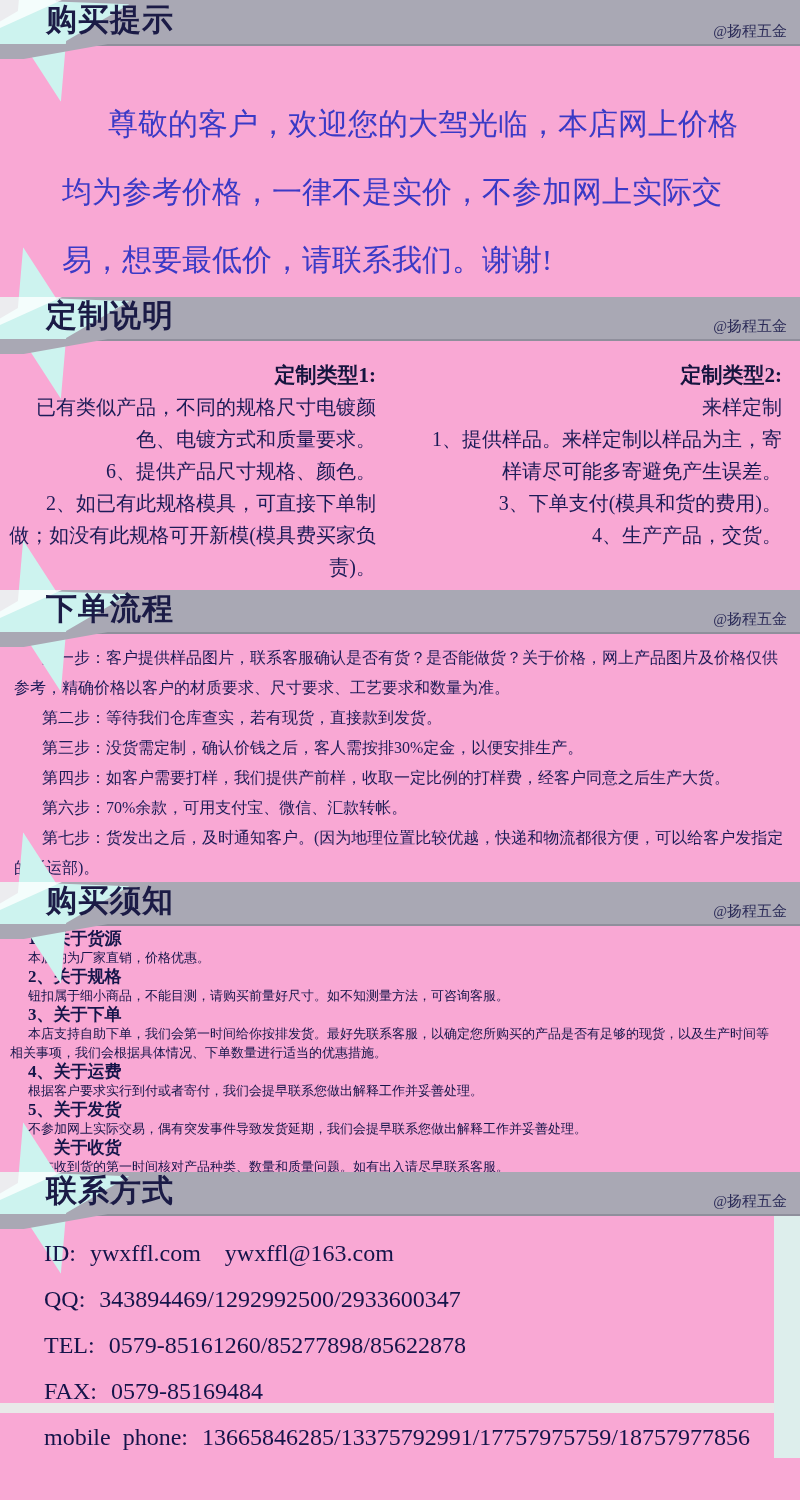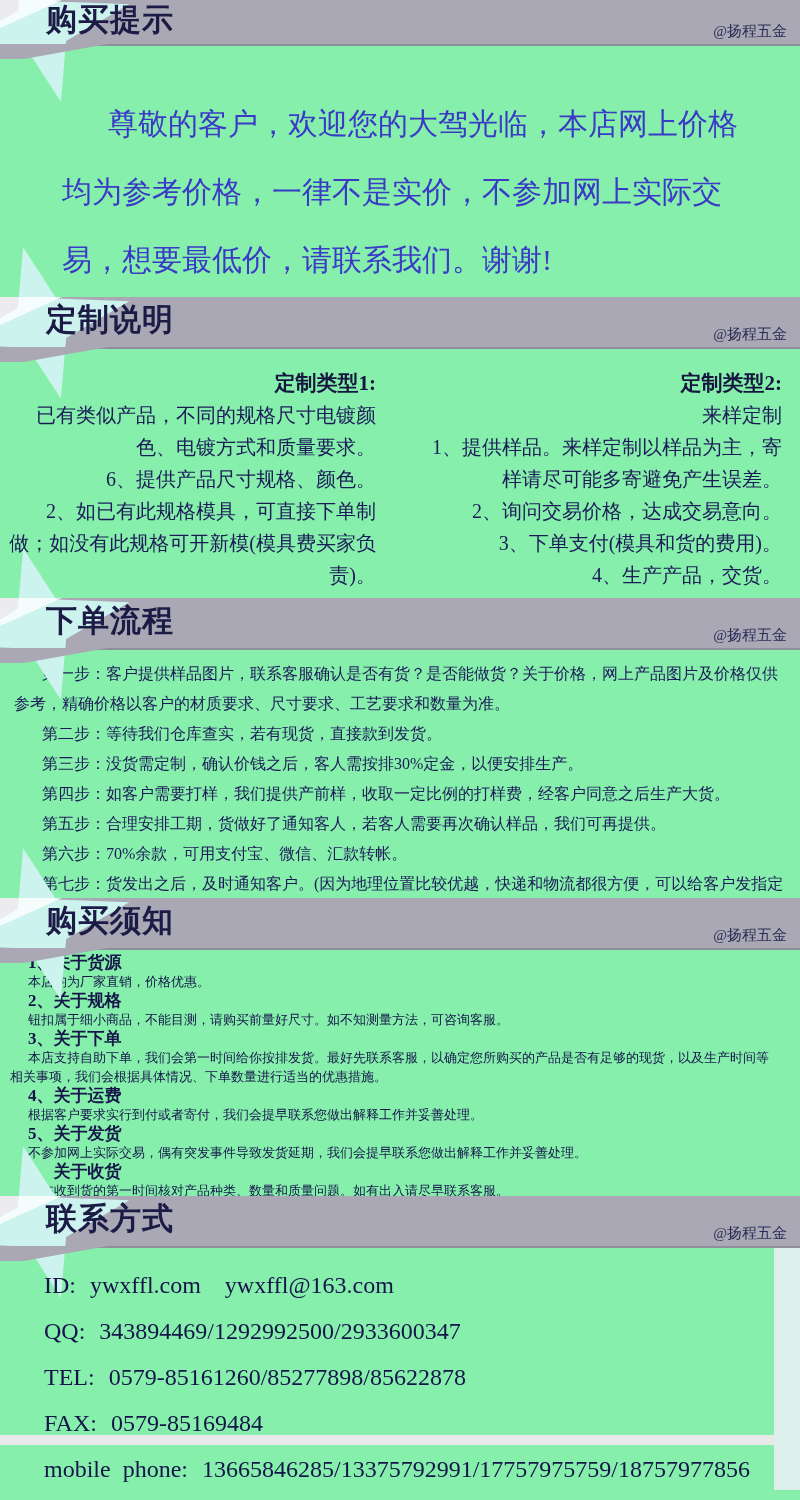--- a/index.html
+++ b/index.html
@@ -2,25 +2,25 @@
 <html><head>
 <meta charset="utf-8">
 <style>
   html,body{margin:0;padding:0;}
   body{
     width:800px;height:1500px;
     background:#cdf3ef;
     font-family:"Liberation Serif","DejaVu Serif",serif;
     color:#1b1b57;
   }
-  .page{position:relative;width:800px;height:1500px;overflow:hidden;background:#86efac;}
+  .page{position:relative;width:800px;height:1500px;overflow:hidden;background:#f9a8d4;}
 
   
   .bar{
-    position:relative;height:52px;background:#a9a8b4;
+    position:relative;height:44px;background:#a9a8b4;
     box-sizing:border-box;border-bottom:2px solid #8f8f9c;
   }
   .bar.first{height:46px;}
   .bar .star{
     position:absolute;left:-48px;top:-52px;width:180px;height:156px;
     background:#cdf3ef;
     clip-path:polygon(50% 0%,61% 37%,100% 50%,61% 63%,50% 100%,39% 63%,0% 50%,39% 37%);
     transform:rotate(-14deg);
   }
   .bar .tri{
@@ -100,40 +100,38 @@
     <div class="col1">
       <div class="col-h">定制类型1:</div>
       <p>已有类似产品，不同的规格尺寸电镀颜色、电镀方式和质量要求。</p>
       <p>6、提供产品尺寸规格、颜色。</p>
       <p>2、如已有此规格模具，可直接下单制做；如没有此规格可开新模(模具费买家负责)。</p>
     </div>
     <div class="col2">
       <div class="col-h">定制类型2:</div>
       <p>来样定制</p>
       <p>1、提供样品。来样定制以样品为主，寄样请尽可能多寄避免产生误差。</p>
-      <p>2、询问交易价格，达成交易意向。</p>
       <p>3、下单支付(模具和货的费用)。</p>
       <p>4、生产产品，交货。</p>
     </div>
   </div>
 
   <div class="bar mt10">
     <div class="star"></div>
     <div class="tri"></div>
     <div class="wedge"></div>
     <div class="t">下单流程</div>
     <div class="wm">@扬程五金</div>
   </div>
 
   <div class="process">
     <p>第一步：客户提供样品图片，联系客服确认是否有货？是否能做货？关于价格，网上产品图片及价格仅供参考，精确价格以客户的材质要求、尺寸要求、工艺要求和数量为准。</p>
     <p>第二步：等待我们仓库查实，若有现货，直接款到发货。</p>
     <p>第三步：没货需定制，确认价钱之后，客人需按排30%定金，以便安排生产。</p>
     <p>第四步：如客户需要打样，我们提供产前样，收取一定比例的打样费，经客户同意之后生产大货。</p>
-    <p>第五步：合理安排工期，货做好了通知客人，若客人需要再次确认样品，我们可再提供。</p>
     <p>第六步：70%余款，可用支付宝、微信、汇款转帐。</p>
     <p>第七步：货发出之后，及时通知客户。(因为地理位置比较优越，快递和物流都很方便，可以给客户发指定的托运部)。</p>
   </div>
 
   <div class="bar">
     <div class="star"></div>
     <div class="tri"></div>
     <div class="wedge"></div>
     <div class="t">购买须知</div>
     <div class="wm">@扬程五金</div>

